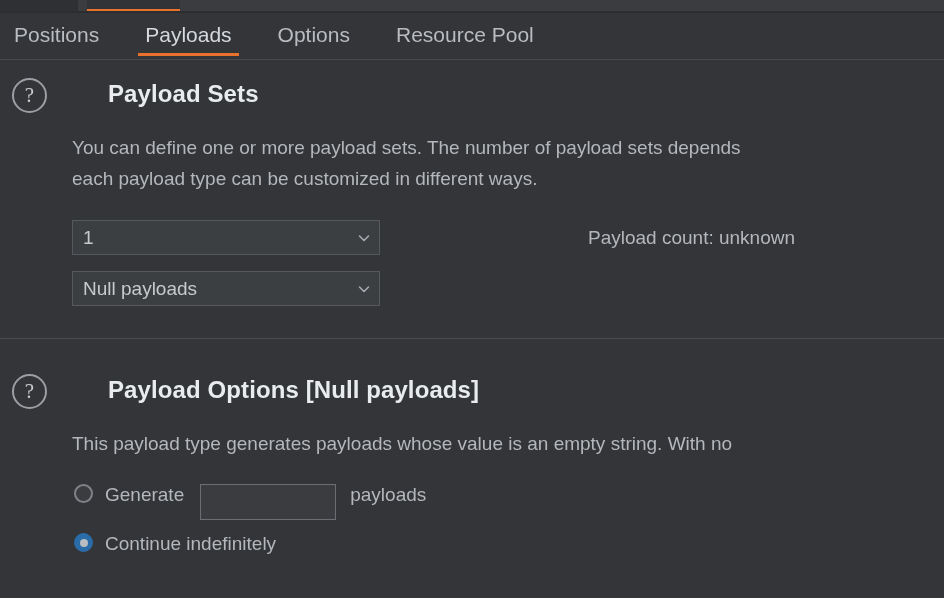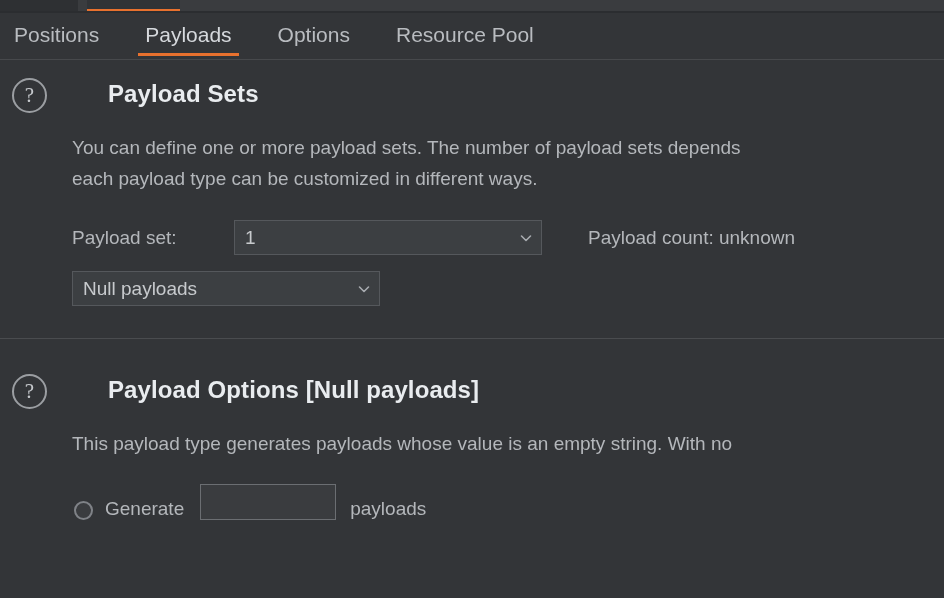--- a/index.html
+++ b/index.html
@@ -214,21 +214,21 @@
   }
 
   
   .opts {
     position: absolute;
     left: 74px;
     top: 128px;
   }
   .opt-row {
     display: flex;
-    align-items: flex-end;
+    align-items: flex-start;
     height: 36px;
     margin-bottom: 13px;
   }
   .radio {
     width: 19px;
     height: 19px;
     border-radius: 50%;
     box-sizing: border-box;
     margin-right: 12px;
     flex: 0 0 auto;
@@ -301,21 +301,20 @@
 <div class="section" id="section-payload-sets">
   <div class="help-icon">
     <span>?</span>
   </div>
   <div class="section-title">Payload Sets</div>
   <div class="section-desc">You can define one or more payload sets. The number of payload sets depends
 each payload type can be customized in different ways.</div>
 
   <div class="form-rows">
     <div class="form-row">
-      <div class="form-label">Payload set:</div>
       <div class="combo">
         <span class="combo-value">1</span>
         <span class="chev">
           <svg width="16" height="16" viewBox="0 0 16 16" aria-hidden="true">
             <path d="M3.5 6 L8 10.5 L12.5 6" fill="none" stroke="#a8abaf" stroke-width="1.6" stroke-linecap="round" stroke-linejoin="round"></path>
           </svg>
         </span>
       </div>
     </div>
     <div class="form-row">
@@ -344,14 +343,18 @@
   <div class="section-title">Payload Options [Null payloads]</div>
   <div class="section-desc">This payload type generates payloads whose value is an empty string. With no</div>
 
   <div class="opts">
     <div class="opt-row">
       <span class="radio off"></span>
       <span class="opt-label">Generate</span>
       <input class="num-input" type="text" value="" style="">
       <span class="opt-label">payloads</span>
     </div>
+    <div class="opt-row">
+      <span class="radio on"></span>
+      <span class="opt-label">Continue indefinitely</span>
+    </div>
   </div>
 </div>
 
 </body></html>

